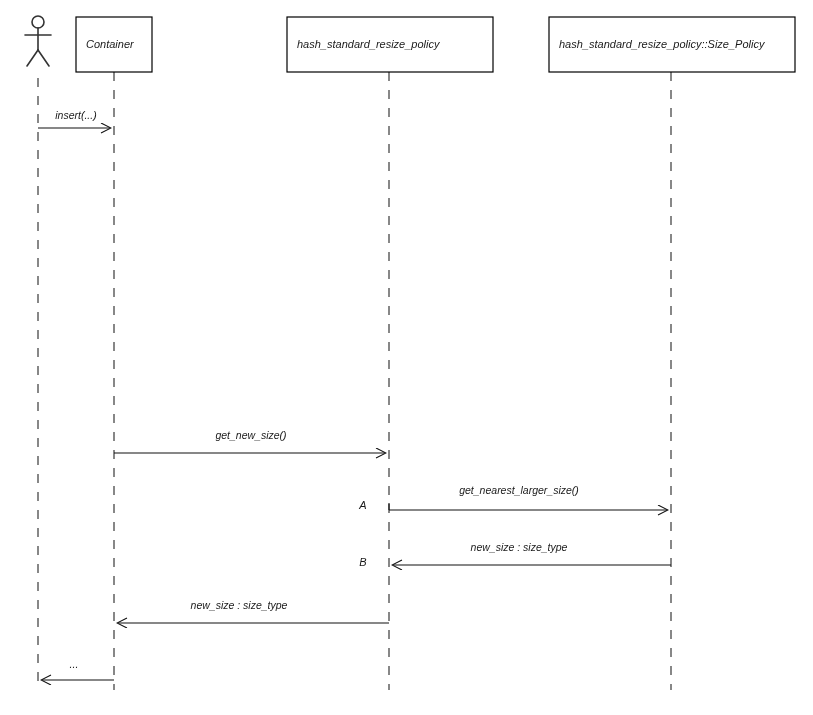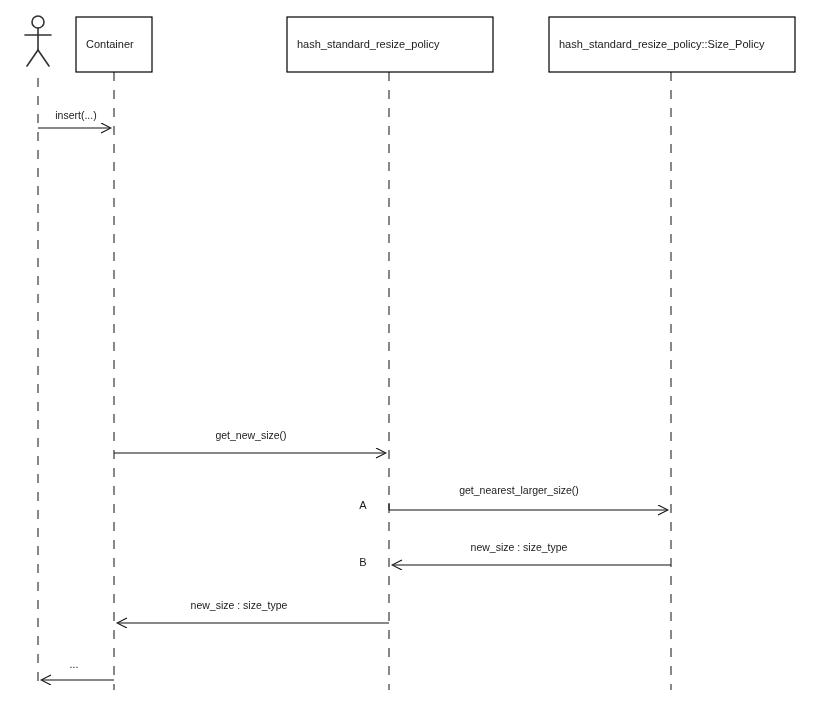--- a/index.html
+++ b/index.html
@@ -10,20 +10,21 @@
   body {
     font-family: "Liberation Sans", sans-serif;
     color: #000000;
   }
   #diagram-root {
     position: relative;
     width: 813px;
     height: 715px;
     background: #ffffff;
     overflow: hidden;
+    font-style: italic;
   }
   svg.diagram-svg {
     position: absolute;
     left: 0;
     top: 0;
     width: 813px;
     height: 715px;
     display: block;
   }
   .participant-box {

